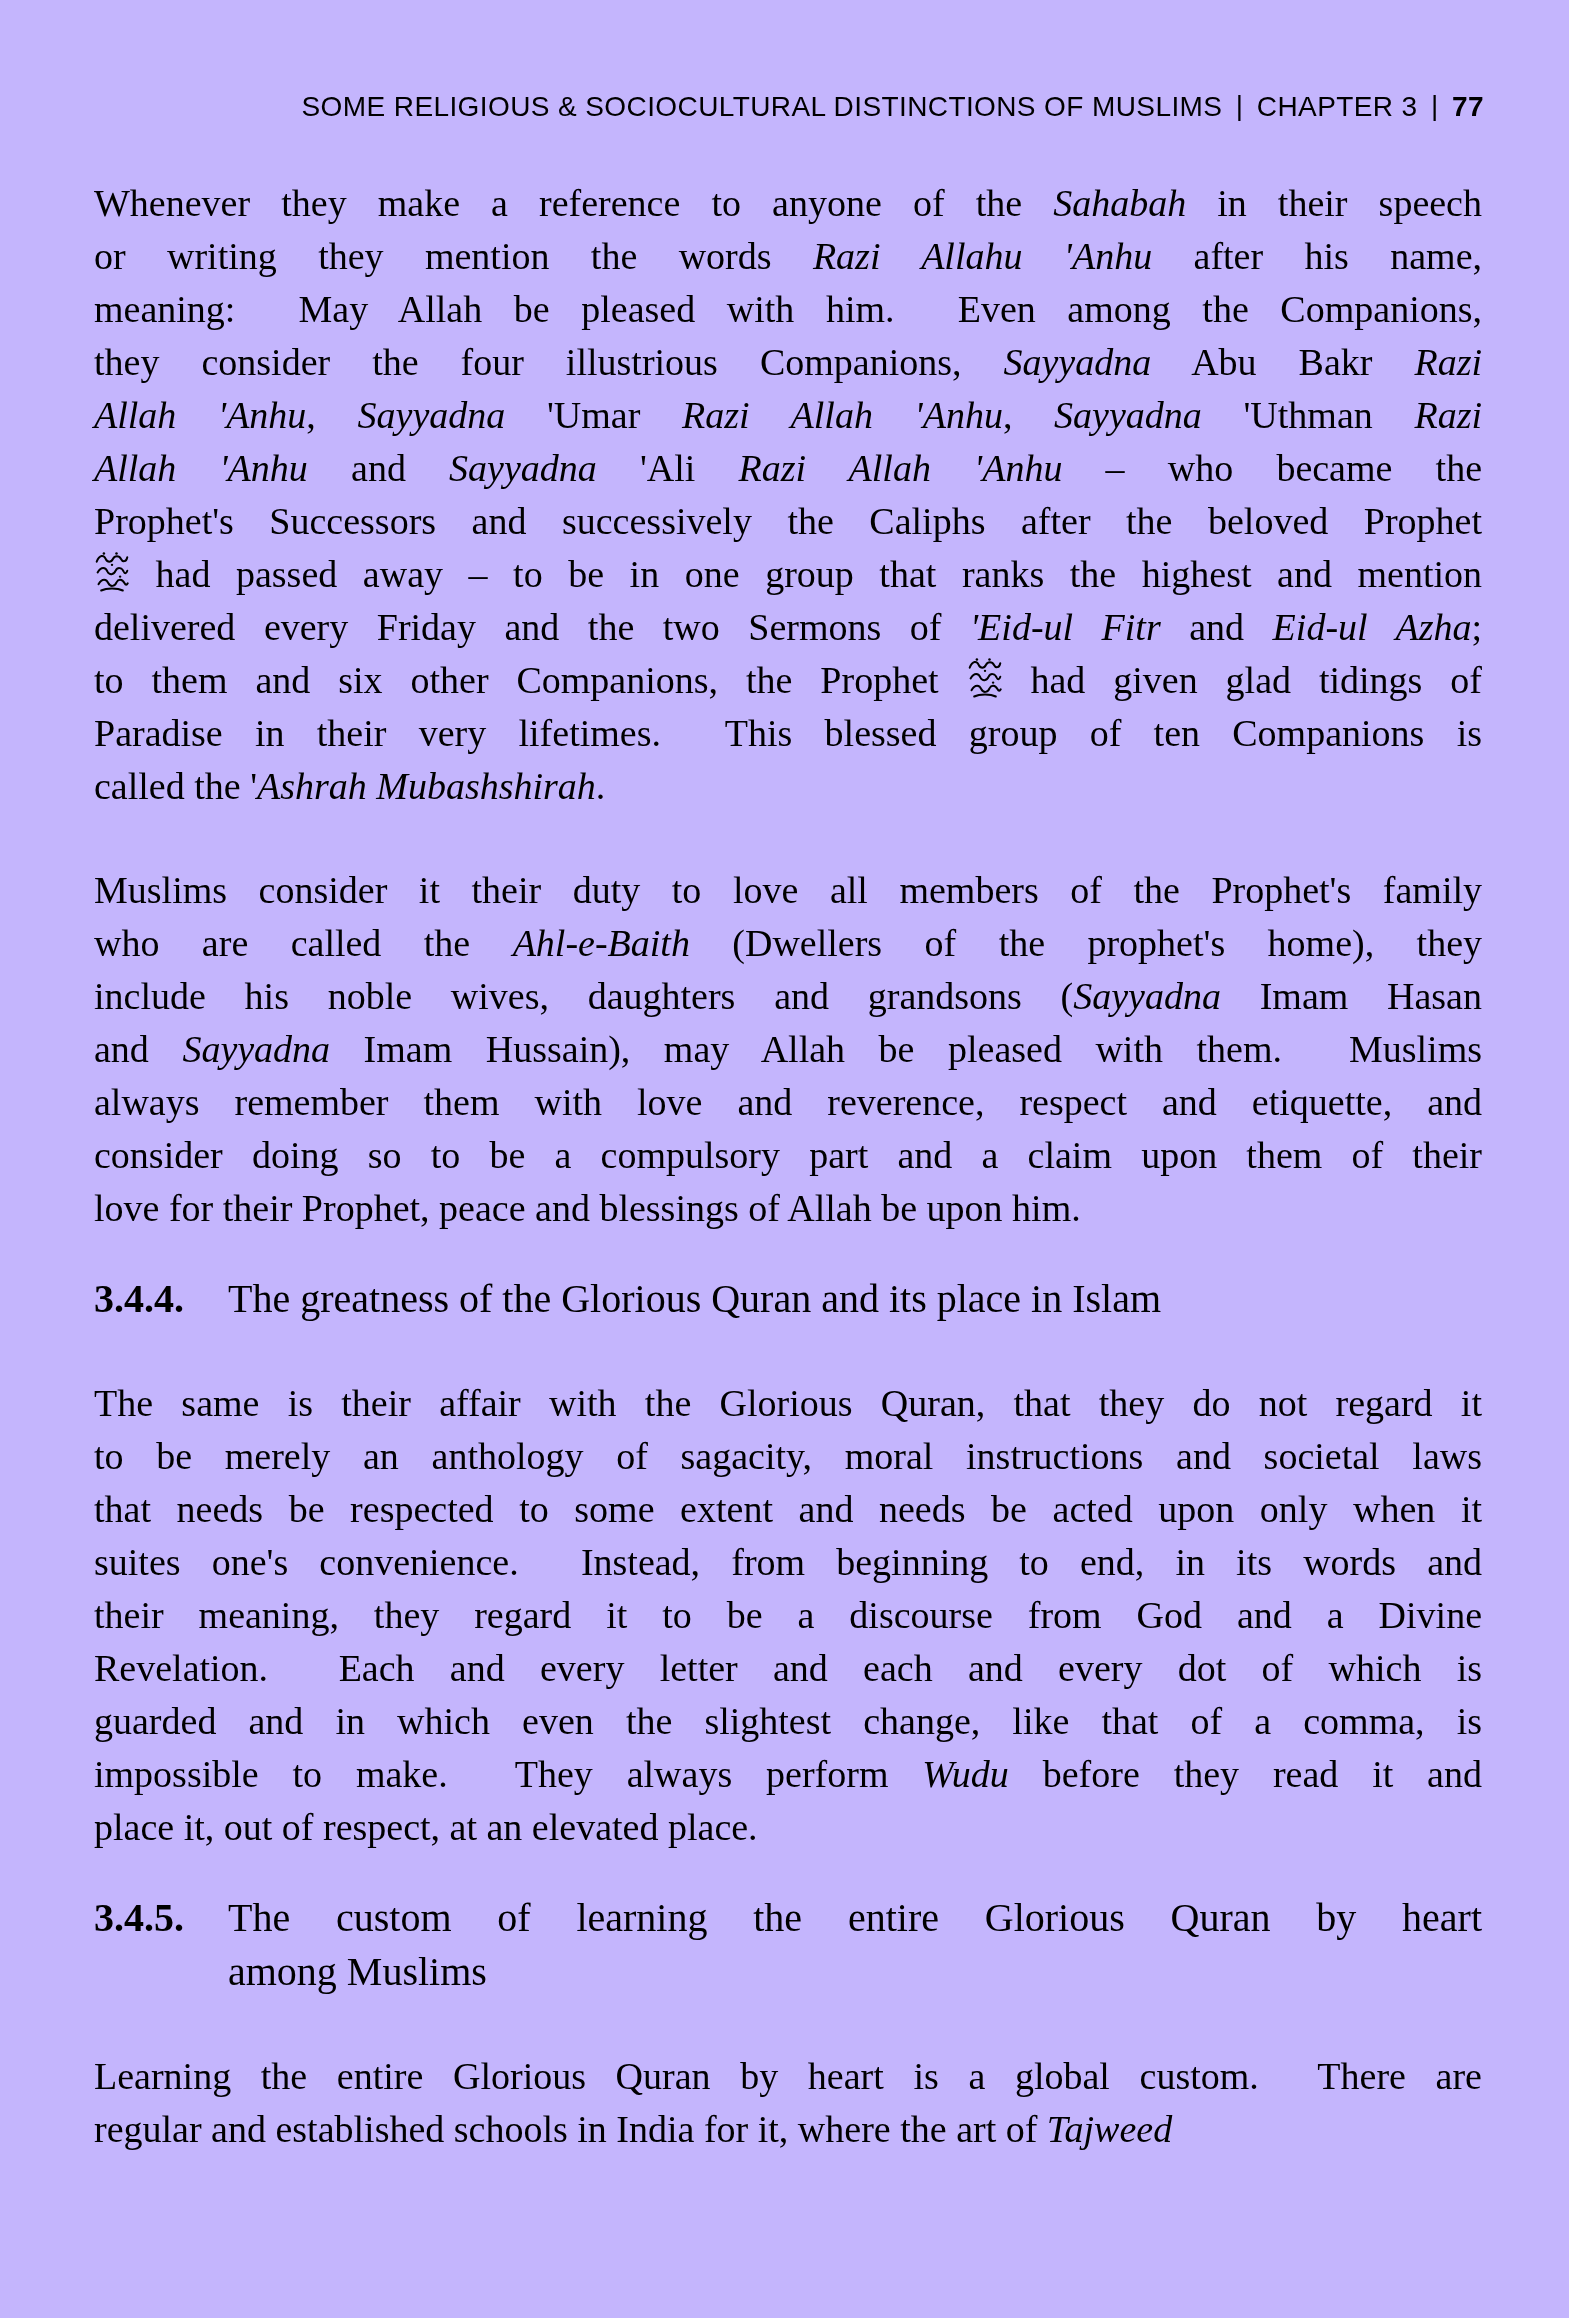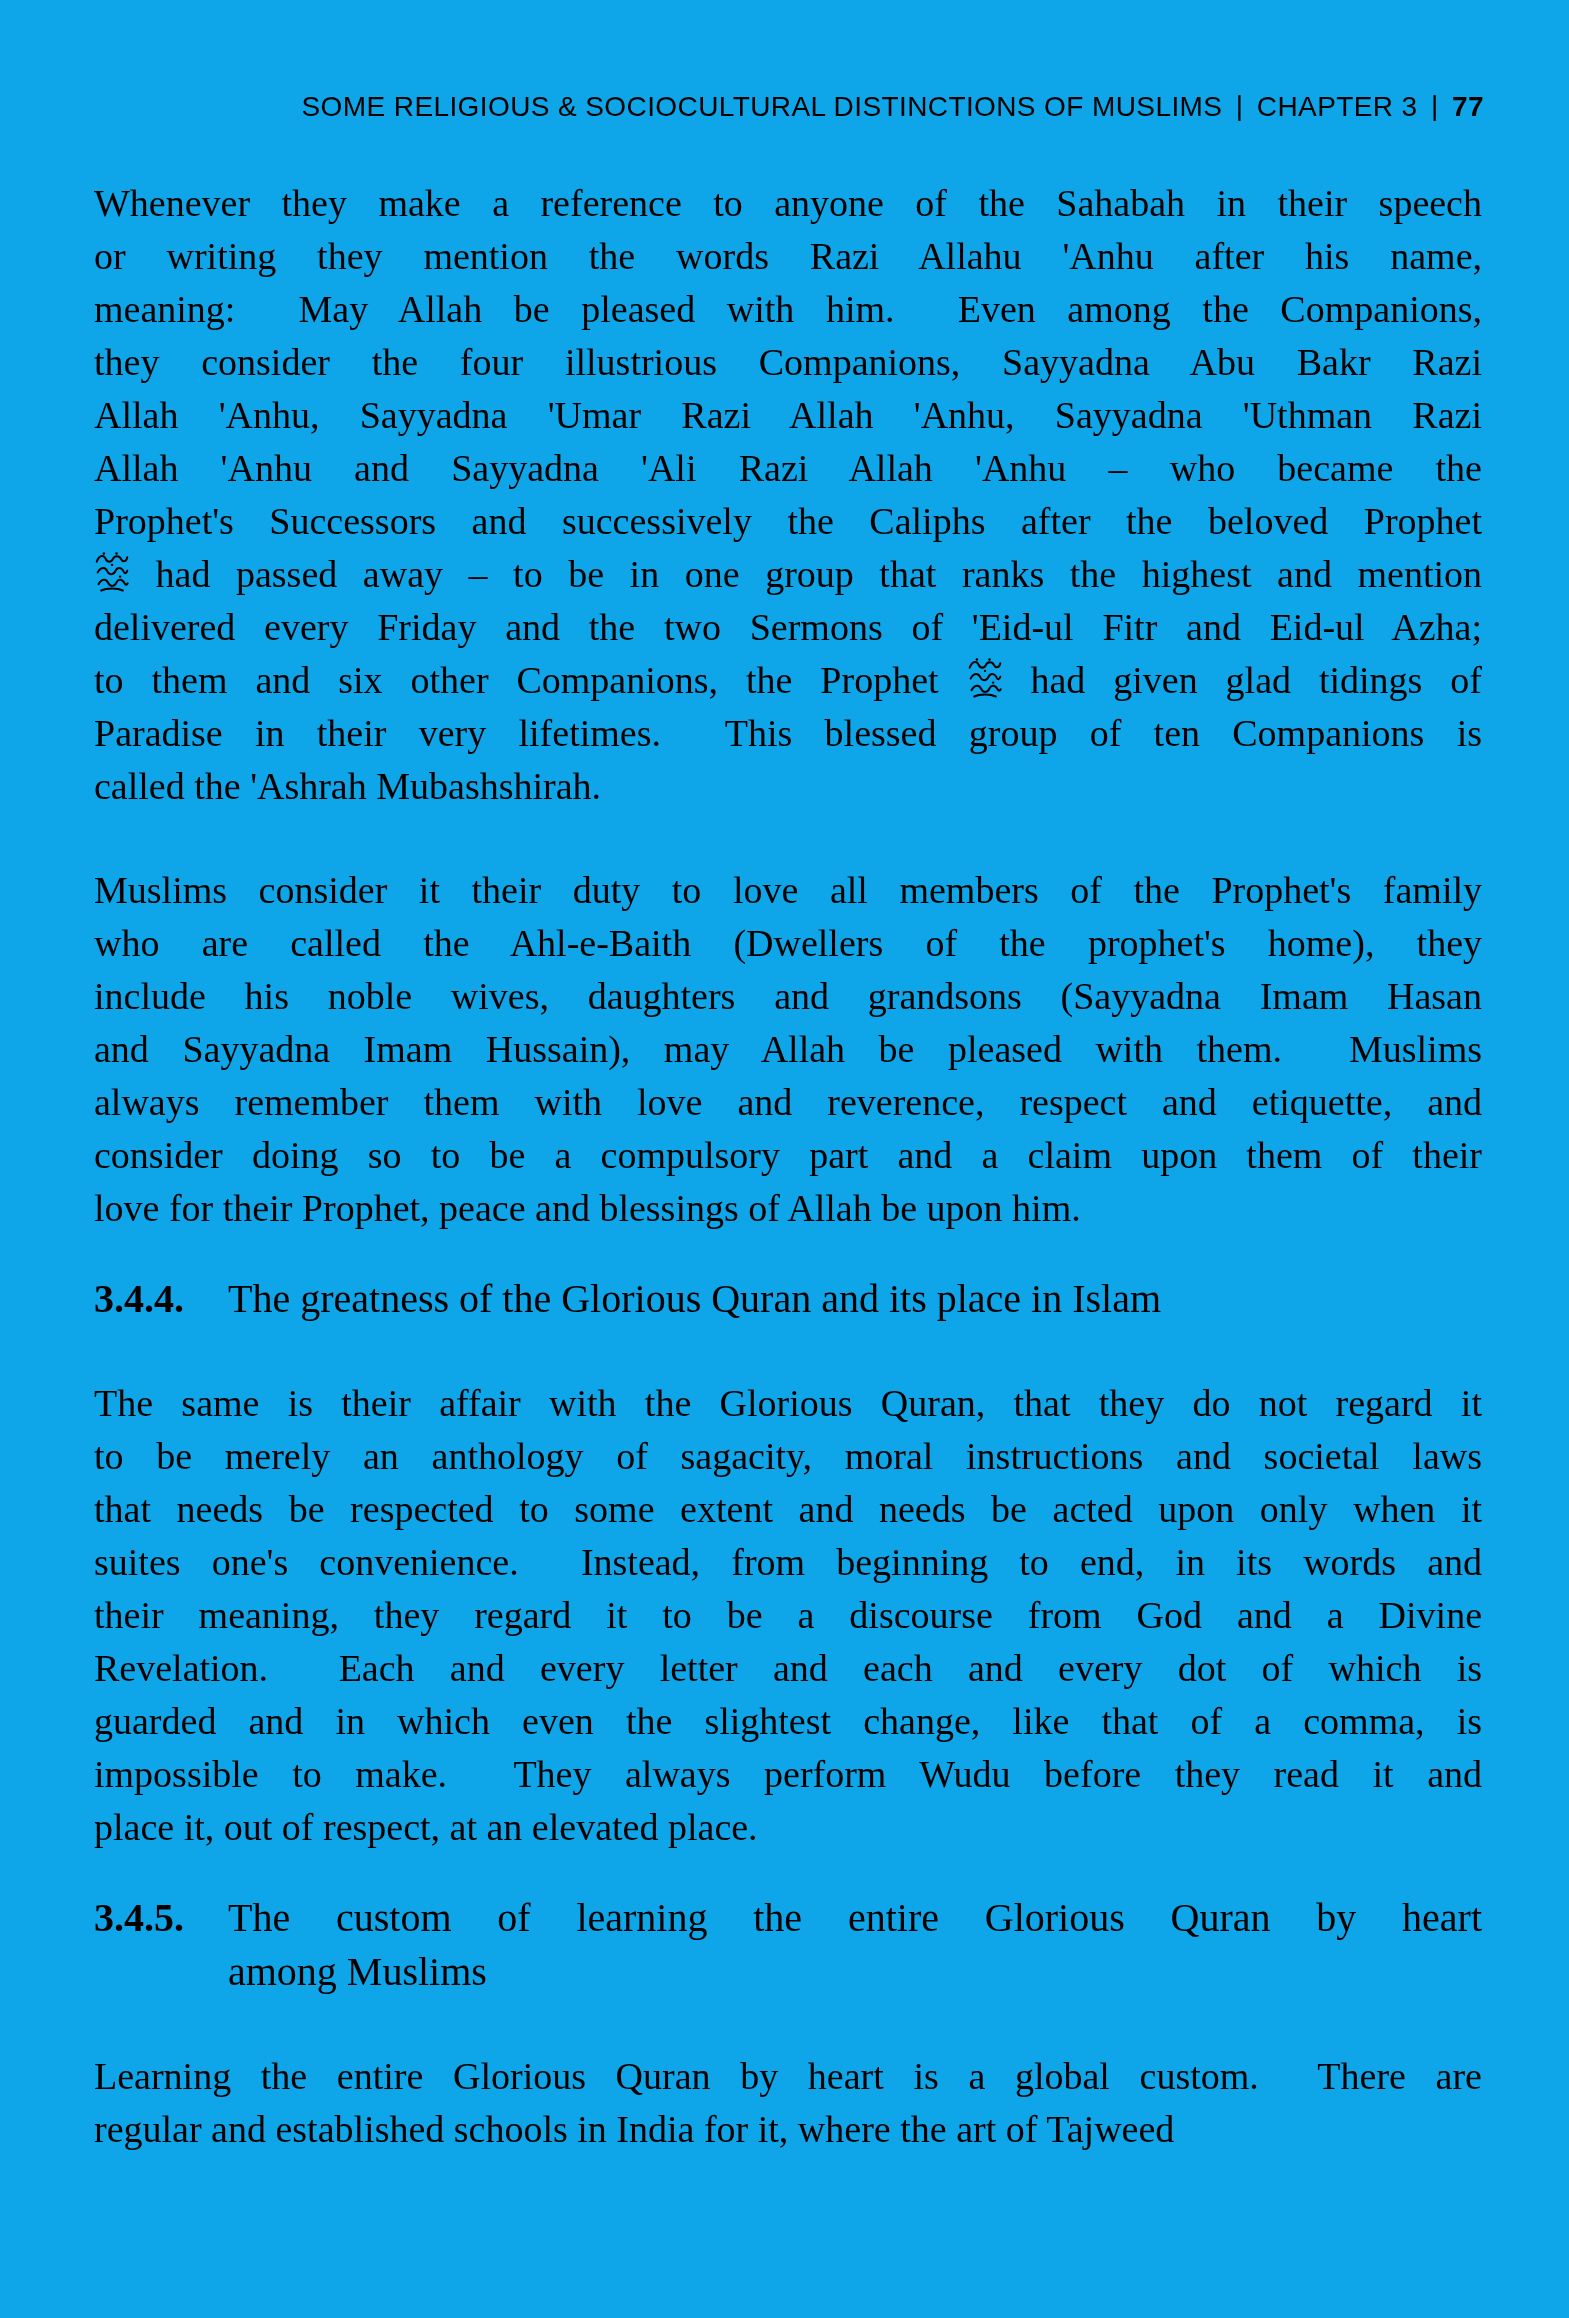--- a/index.html
+++ b/index.html
@@ -1,19 +1,19 @@
 <!DOCTYPE html>
 <html style="font-size:14.3px"><head>
 <meta charset="utf-8">
 <style>
   html,body{margin:0;padding:0;background:#ffffff;}
   .page{
     position:relative;
     width:1570px;height:2319px;
-    background:#0ea5e9;
+    background:#c4b5fd;
     color:#000;
     font-family:"Liberation Serif", serif;
     overflow:hidden;
   }
   
   .runhead{
     position:absolute;
     top:91px;right:86px;
     font-family:"Liberation Sans", sans-serif;
     font-size:28px;
@@ -52,21 +52,21 @@
     line-height:54px;
     font-weight:400;
   }
   .heading .hnum{
     position:absolute;
     left:0;top:0;
     font-size:40px;
     line-height:54px;
     font-weight:700;
   }
-  .it{}
+  .it{font-style:italic;}
   .pbuh{
     display:inline-block;
     width:36px;height:43px;
     vertical-align:-7.1px;
   }
   .pbuh svg{width:100%;height:100%;display:block;}
 </style>
 </head>
 <body>
 

